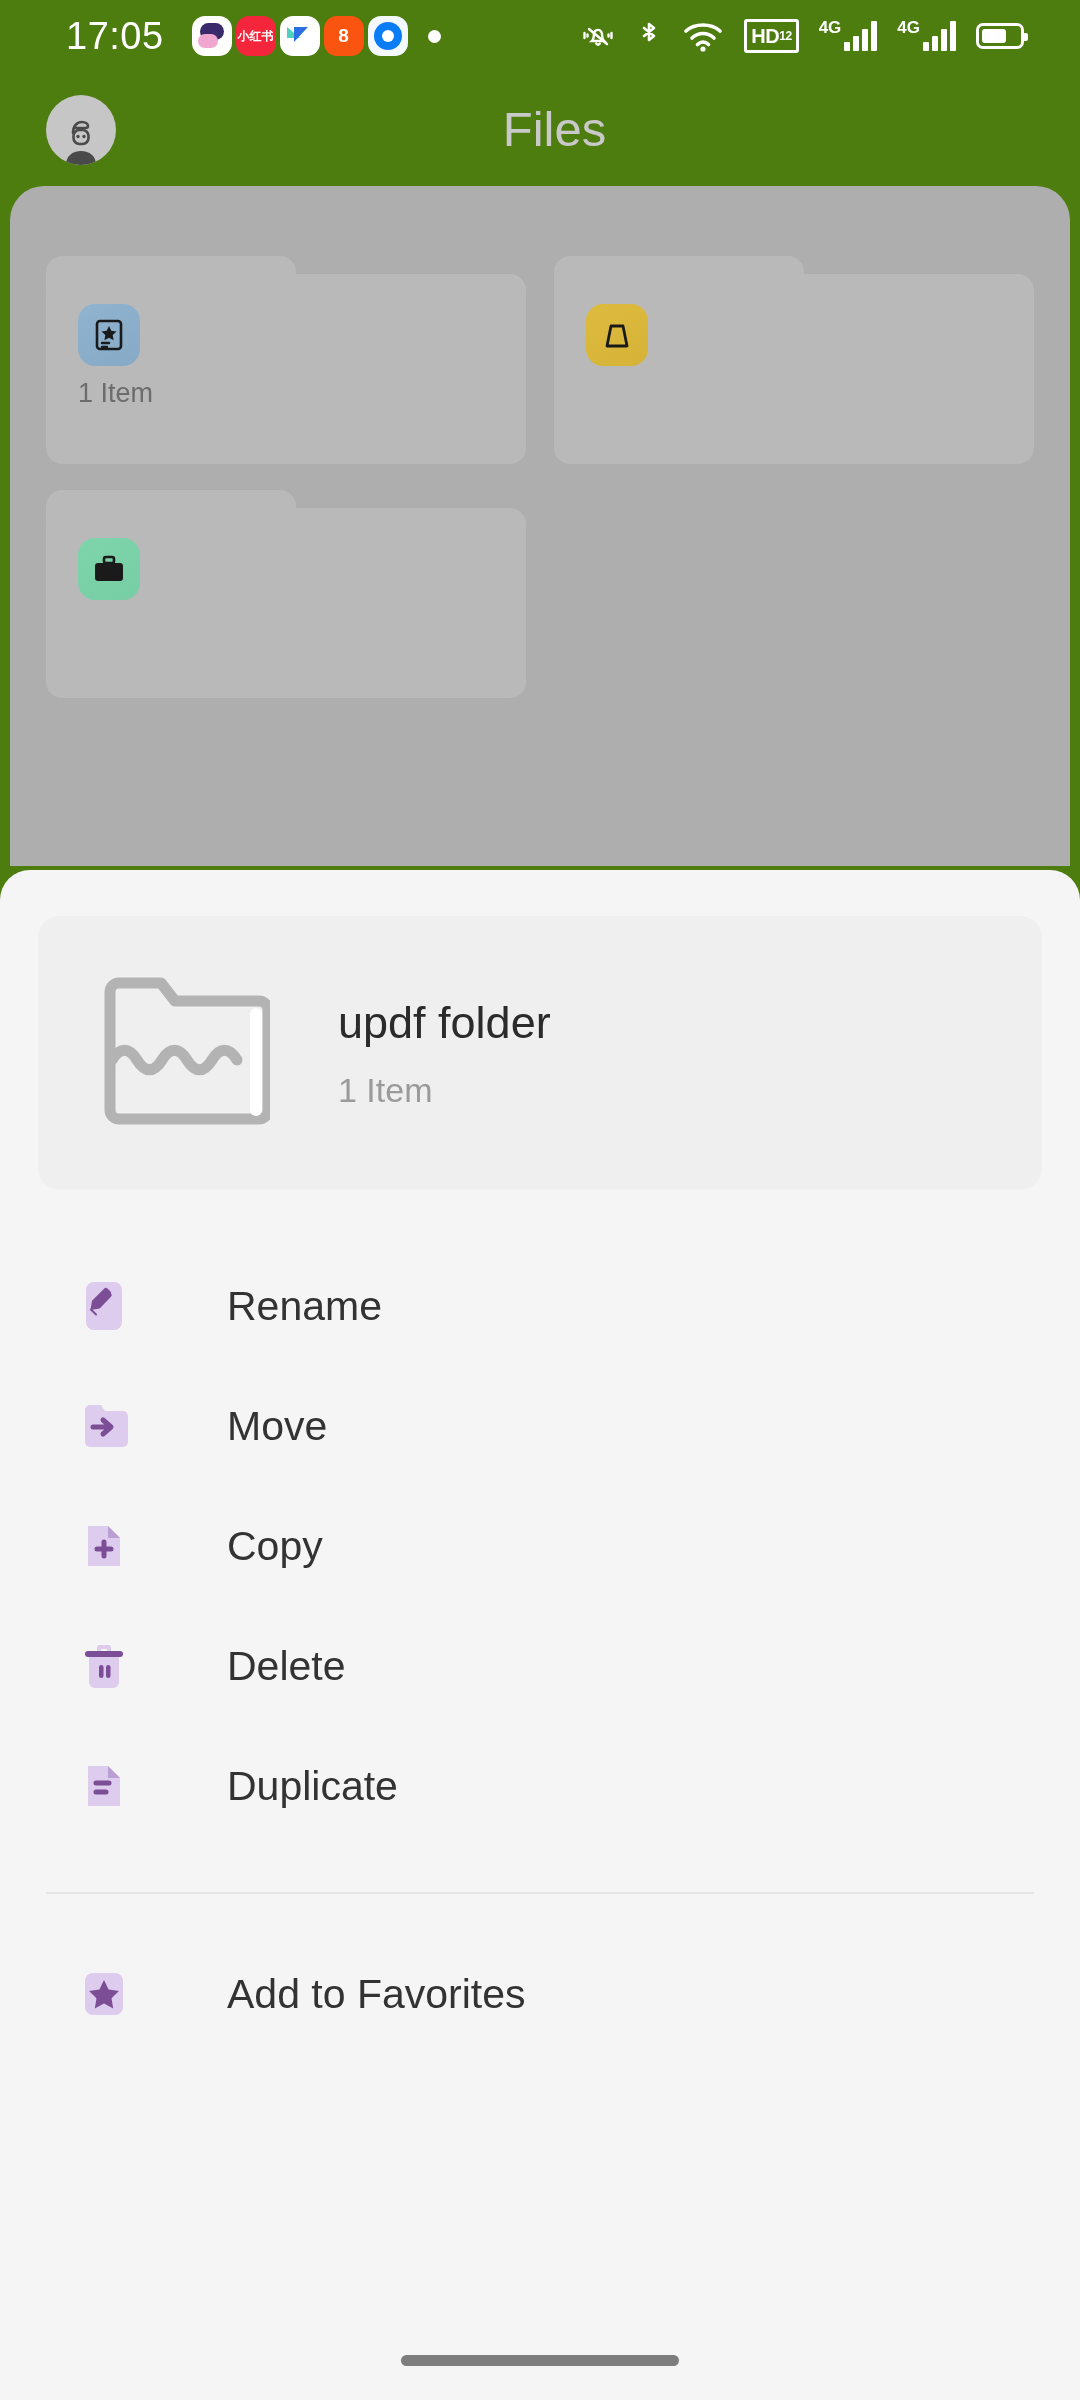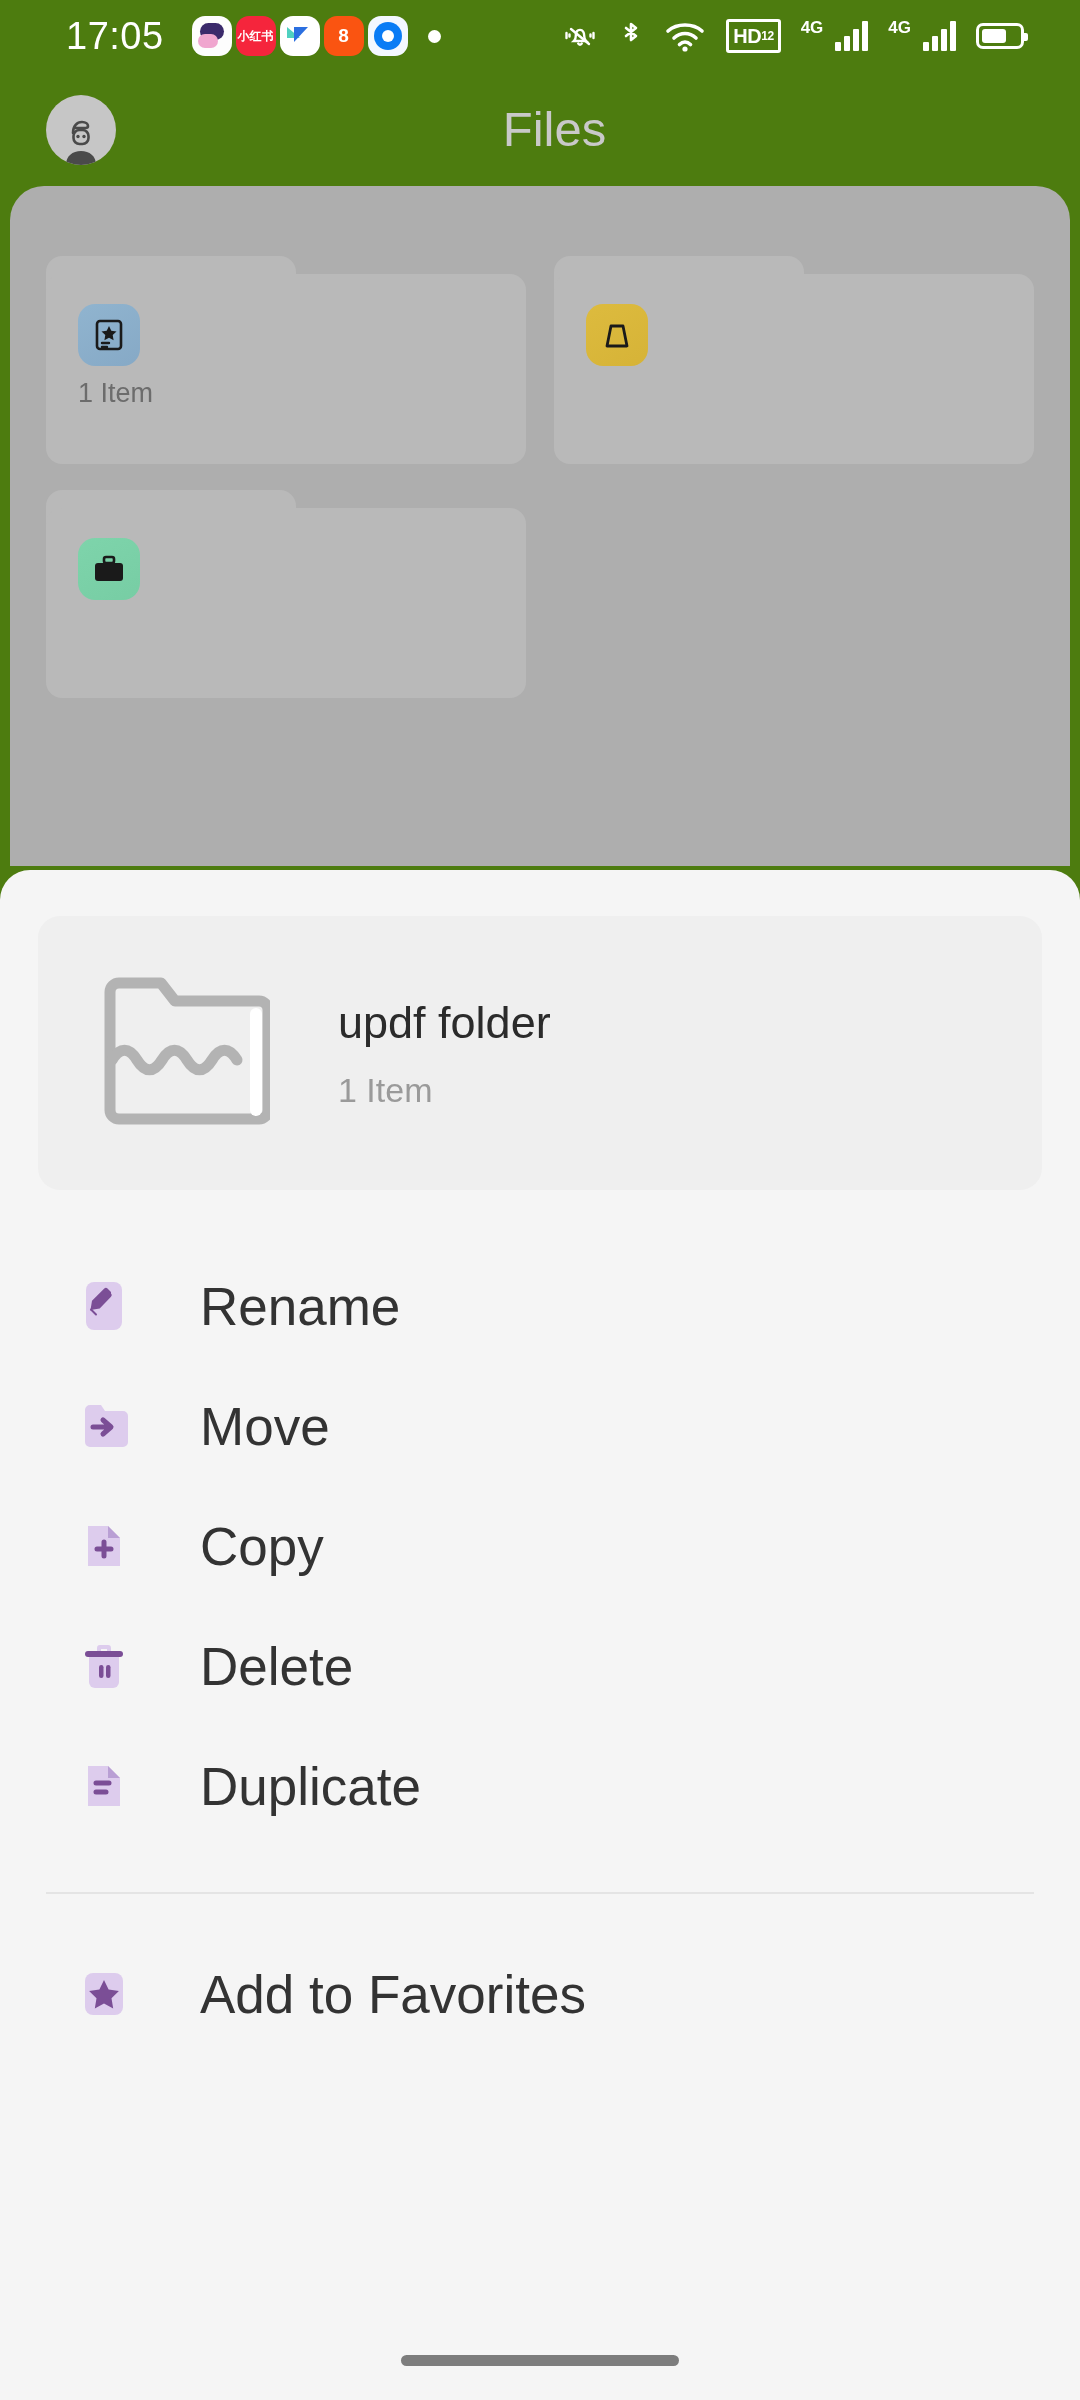--- a/index.html
+++ b/index.html
@@ -38,21 +38,21 @@
   .hdvo { border:3px solid #fff; border-radius:3px; padding:0 4px; height:34px;
           display:flex; align-items:center; color:#fff; font-size:20px; font-weight:bold; letter-spacing:-.5px;}
   .hdvo sup{font-size:12px; line-height:1;}
   .hdvo sub{font-size:12px; line-height:1;}
   .sig { display:flex; align-items:flex-end; gap:3px; height:30px; }
   .sig i { width:6px; background:#fff; border-radius:1px; display:block; }
   .sig i:nth-child(1){height:9px}
   .sig i:nth-child(2){height:15px}
   .sig i:nth-child(3){height:22px}
   .sig i:nth-child(4){height:30px}
-  .siggrp{display:flex;align-items:flex-start;gap:12px;}
+  .siggrp{display:flex;align-items:flex-start;gap:3px;}
   .siggrp .lab{color:#fff;font-size:17px;font-weight:bold;line-height:1;margin-top:-2px;}
   .batt { width:48px; height:26px; border:3px solid #fff; border-radius:7px; position:relative; padding:3px; }
   .batt::after{content:"";position:absolute;right:-7px;top:7px;width:4px;height:8px;background:#fff;border-radius:0 2px 2px 0;}
   .batt i { display:block; height:100%; width:68%; background:#fff; border-radius:3px; }
 
   
   .appbar { position:absolute; top:72px; left:0; width:1080px; height:114px; }
   .avatar {
     position:absolute; left:46px; top:23px; width:70px; height:70px; border-radius:50%;
     background:#c6c6c6; display:flex; align-items:flex-end; justify-content:center; overflow:hidden;
@@ -100,21 +100,21 @@
     background:#efefef; border-radius:22px; display:flex; align-items:center; padding:0 60px;
   }
   .sheet-head .fi { flex:0 0 auto; margin-right:68px; }
   .sh-title { font-size:45px; color:#2b2b2b; }
   .sh-sub   { font-size:34px; color:#9a9a9a; margin-top:22px; }
 
   .menu { position:absolute; left:0; top:376px; width:1080px; }
   .mitem { height:120px; display:flex; align-items:center; padding-left:76px; }
   .mico  { width:56px; height:56px; flex:0 0 56px; display:flex; align-items:center;
            justify-content:center; position:relative; }
-  .mlabel{ margin-left:68px; font-size:53px; color:#333333; }
+  .mlabel{ margin-left:95px; font-size:41px; color:#333333; }
   .divider { height:2px; background:#e4e4e4; margin:46px 46px 40px 46px; }
 
   .home-ind {
     position:absolute; left:50%; transform:translateX(-50%); bottom:34px;
     width:278px; height:11px; border-radius:6px; background:#7d7d7d;
   }
 </style>
 </head>
 <body>
 

